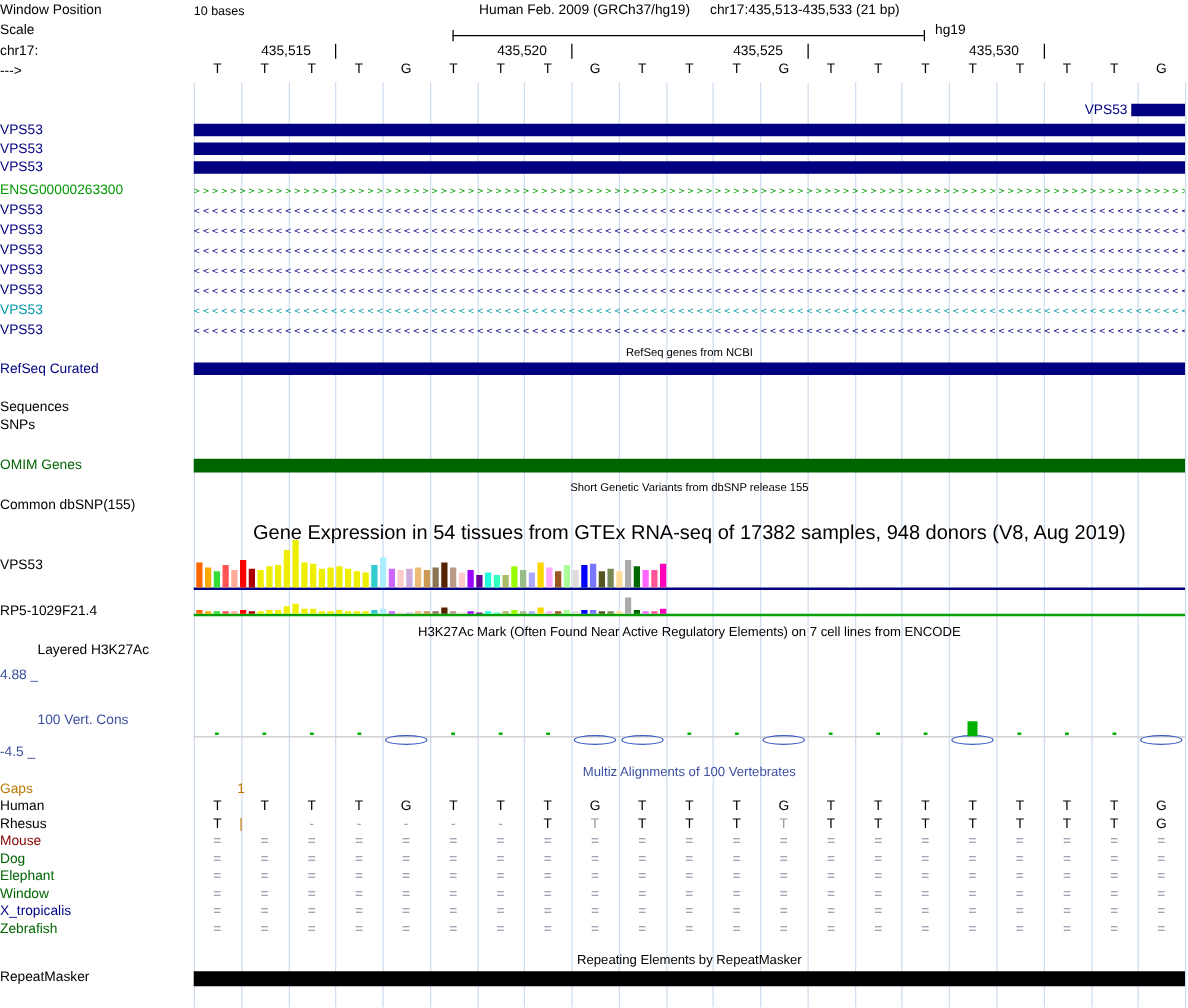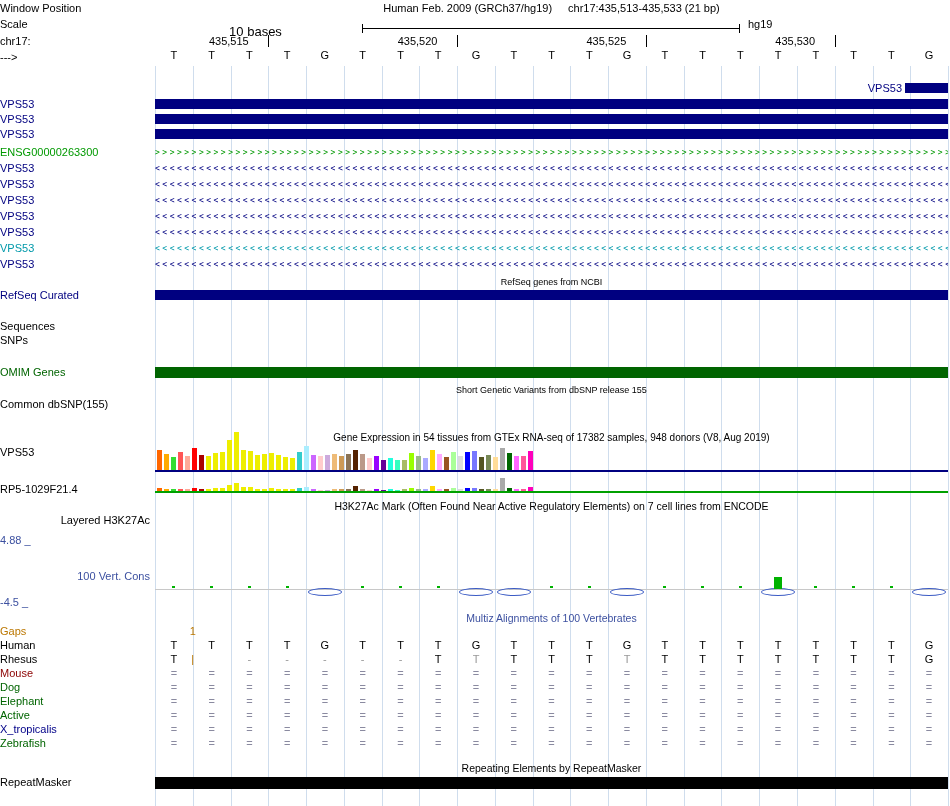--- a/index.html
+++ b/index.html
@@ -1,41 +1,41 @@
 <!DOCTYPE html>
 <html style="--navy: #000080; --teal: #0099AA; --green: #009900; --dkgreen: #006400; --blue: #3C50A0; --orange: #BB7700; --maroon: #8B0000; --gridline: #CFDDED;"><head>
 <meta charset="utf-8">
 <style>
 *{box-sizing:border-box}
 body{margin:0;background:#fff}
 #page{position:relative;width:950px;height:806px;background:#fff;font-family:"Liberation Sans",sans-serif;overflow:hidden}
 #grid{position:absolute;inset:0}
 .vl{position:absolute;top:66px;bottom:0;width:1px;background:#cfdded}
 .lbl{position:absolute;left:0;width:150px;text-align:left;font-size:11px;line-height:13px;white-space:nowrap;color:#000}
-.lbl.leftal{text-align:right;padding-left:14px}
+.lbl.leftal{text-align:left;padding-left:30px}
 .ctr{position:absolute;left:155px;width:793px;text-align:center;font-size:10.5px;line-height:13px;color:#000;white-space:nowrap}
 .ctr.small{font-size:9px}
 .ctr.title{font-size:11px}
 .title .gap{margin-left:16px}
 .navy{color:var(--navy)}
 .navy-bg{background:var(--navy)}
 .dkgreen{color:var(--dkgreen)}
 .dkgreen-bg{background:var(--dkgreen)}
 .blue{color:var(--blue)}
 .tbar{position:absolute;left:155px;width:793px;height:10px}
 .baseline{position:absolute;left:155px;width:793px;height:2px}
 .chev{position:absolute;left:155px;width:793px;height:13px;overflow:hidden;font-family:"DejaVu Sans Mono",monospace;font-size:8px;letter-spacing:2.5px;line-height:13px;white-space:nowrap}
 .bl{position:absolute;text-align:center;font-size:11px;line-height:13px}
 .gbar{position:absolute;width:5px}
 .ticklbl{position:absolute;width:75px;text-align:center;font-size:11px;line-height:12px}
 .tickmark{position:absolute;width:1px;height:12px;background:#000}
 .ctick{position:absolute;width:3px;height:2px;background:#00b200}
 .lens{position:absolute;width:34px;height:8px;border:1px solid #3b5bc4;border-radius:50%}
 .cpeak{position:absolute;width:8px;height:12px;background:#00b200}
-.scale-text{position:absolute;left:155px;top:24px;width:201px;text-align:center;font-size:13px}
+.scale-text{position:absolute;left:155px;top:4px;width:201px;text-align:left;font-size:10px}
 .scale-line{position:absolute;left:362px;top:28px;width:377px;height:1px;background:#000}
 .scale-cap{position:absolute;top:24px;width:1px;height:9px;background:#000}
 .hg19{position:absolute;left:748px;top:18px;font-size:11px}
 .ritem{position:absolute;left:818px;width:84px;text-align:right;font-size:11px}
 .zline{position:absolute;left:155px;width:793px;height:1px;background:#c8c8c8}
 </style>
 </head>
 <body>
 
 <div id="page">
@@ -86,21 +86,21 @@
 
   <div class="lbl" style="top:320px">Sequences</div>
   <div class="lbl" style="top:334px">SNPs</div>
 
   <div class="lbl dkgreen" style="top:366px">OMIM Genes</div>
   <div class="tbar dkgreen-bg" style="top:367px;height:11px"></div>
 
   <div class="ctr small" style="top:384px">Short Genetic Variants from dbSNP release 155</div>
   <div class="lbl" style="top:398px">Common dbSNP(155)</div>
 
-  <div class="ctr" style="top:431px;font-size:10px">Gene Expression in 54 tissues from GTEx RNA-seq of 17382 samples, 948 donors (V8, Aug 2019)</div>
+  <div class="ctr" style="top:420px;font-size:16px">Gene Expression in 54 tissues from GTEx RNA-seq of 17382 samples, 948 donors (V8, Aug 2019)</div>
   <div class="lbl" style="top:446px">VPS53</div>
   <div class="baseline navy-bg" style="top:470px"></div>
   <div class="lbl" style="top:483px">RP5-1029F21.4</div>
   <div class="baseline" style="top:491px;background:#00A000"></div>
 
   <div class="ctr" style="top:500px">H3K27Ac Mark (Often Found Near Active Regulatory Elements) on 7 cell lines from ENCODE</div>
   <div class="lbl leftal" style="top:514px">Layered H3K27Ac</div>
 
   <div class="lbl blue" style="top:534px">4.88 _</div>
   <div class="lbl leftal blue" style="top:570px">100 Vert. Cons</div>
@@ -398,21 +398,21 @@
     <div class="bl" style="left: 570.4px; top: 695px; width: 37.8px; color: rgb(138, 138, 160);">=</div>
     <div class="bl" style="left: 608.1px; top: 695px; width: 37.8px; color: rgb(138, 138, 160);">=</div>
     <div class="bl" style="left: 645.9px; top: 695px; width: 37.8px; color: rgb(138, 138, 160);">=</div>
     <div class="bl" style="left: 683.7px; top: 695px; width: 37.8px; color: rgb(138, 138, 160);">=</div>
     <div class="bl" style="left: 721.4px; top: 695px; width: 37.8px; color: rgb(138, 138, 160);">=</div>
     <div class="bl" style="left: 759.2px; top: 695px; width: 37.8px; color: rgb(138, 138, 160);">=</div>
     <div class="bl" style="left: 797px; top: 695px; width: 37.8px; color: rgb(138, 138, 160);">=</div>
     <div class="bl" style="left: 834.7px; top: 695px; width: 37.8px; color: rgb(138, 138, 160);">=</div>
     <div class="bl" style="left: 872.5px; top: 695px; width: 37.8px; color: rgb(138, 138, 160);">=</div>
     <div class="bl" style="left: 910.2px; top: 695px; width: 37.8px; color: rgb(138, 138, 160);">=</div>
-    <div class="lbl" style="top: 709px; color: rgb(0, 100, 0);">Active</div>
+    <div class="lbl" style="top: 709px; color: rgb(0, 100, 0);">Window</div>
     <div class="bl" style="left: 155px; top: 709px; width: 37.8px; color: rgb(138, 138, 160);">=</div>
     <div class="bl" style="left: 192.8px; top: 709px; width: 37.8px; color: rgb(138, 138, 160);">=</div>
     <div class="bl" style="left: 230.5px; top: 709px; width: 37.8px; color: rgb(138, 138, 160);">=</div>
     <div class="bl" style="left: 268.3px; top: 709px; width: 37.8px; color: rgb(138, 138, 160);">=</div>
     <div class="bl" style="left: 306px; top: 709px; width: 37.8px; color: rgb(138, 138, 160);">=</div>
     <div class="bl" style="left: 343.8px; top: 709px; width: 37.8px; color: rgb(138, 138, 160);">=</div>
     <div class="bl" style="left: 381.6px; top: 709px; width: 37.8px; color: rgb(138, 138, 160);">=</div>
     <div class="bl" style="left: 419.3px; top: 709px; width: 37.8px; color: rgb(138, 138, 160);">=</div>
     <div class="bl" style="left: 457.1px; top: 709px; width: 37.8px; color: rgb(138, 138, 160);">=</div>
     <div class="bl" style="left: 494.9px; top: 709px; width: 37.8px; color: rgb(138, 138, 160);">=</div>

